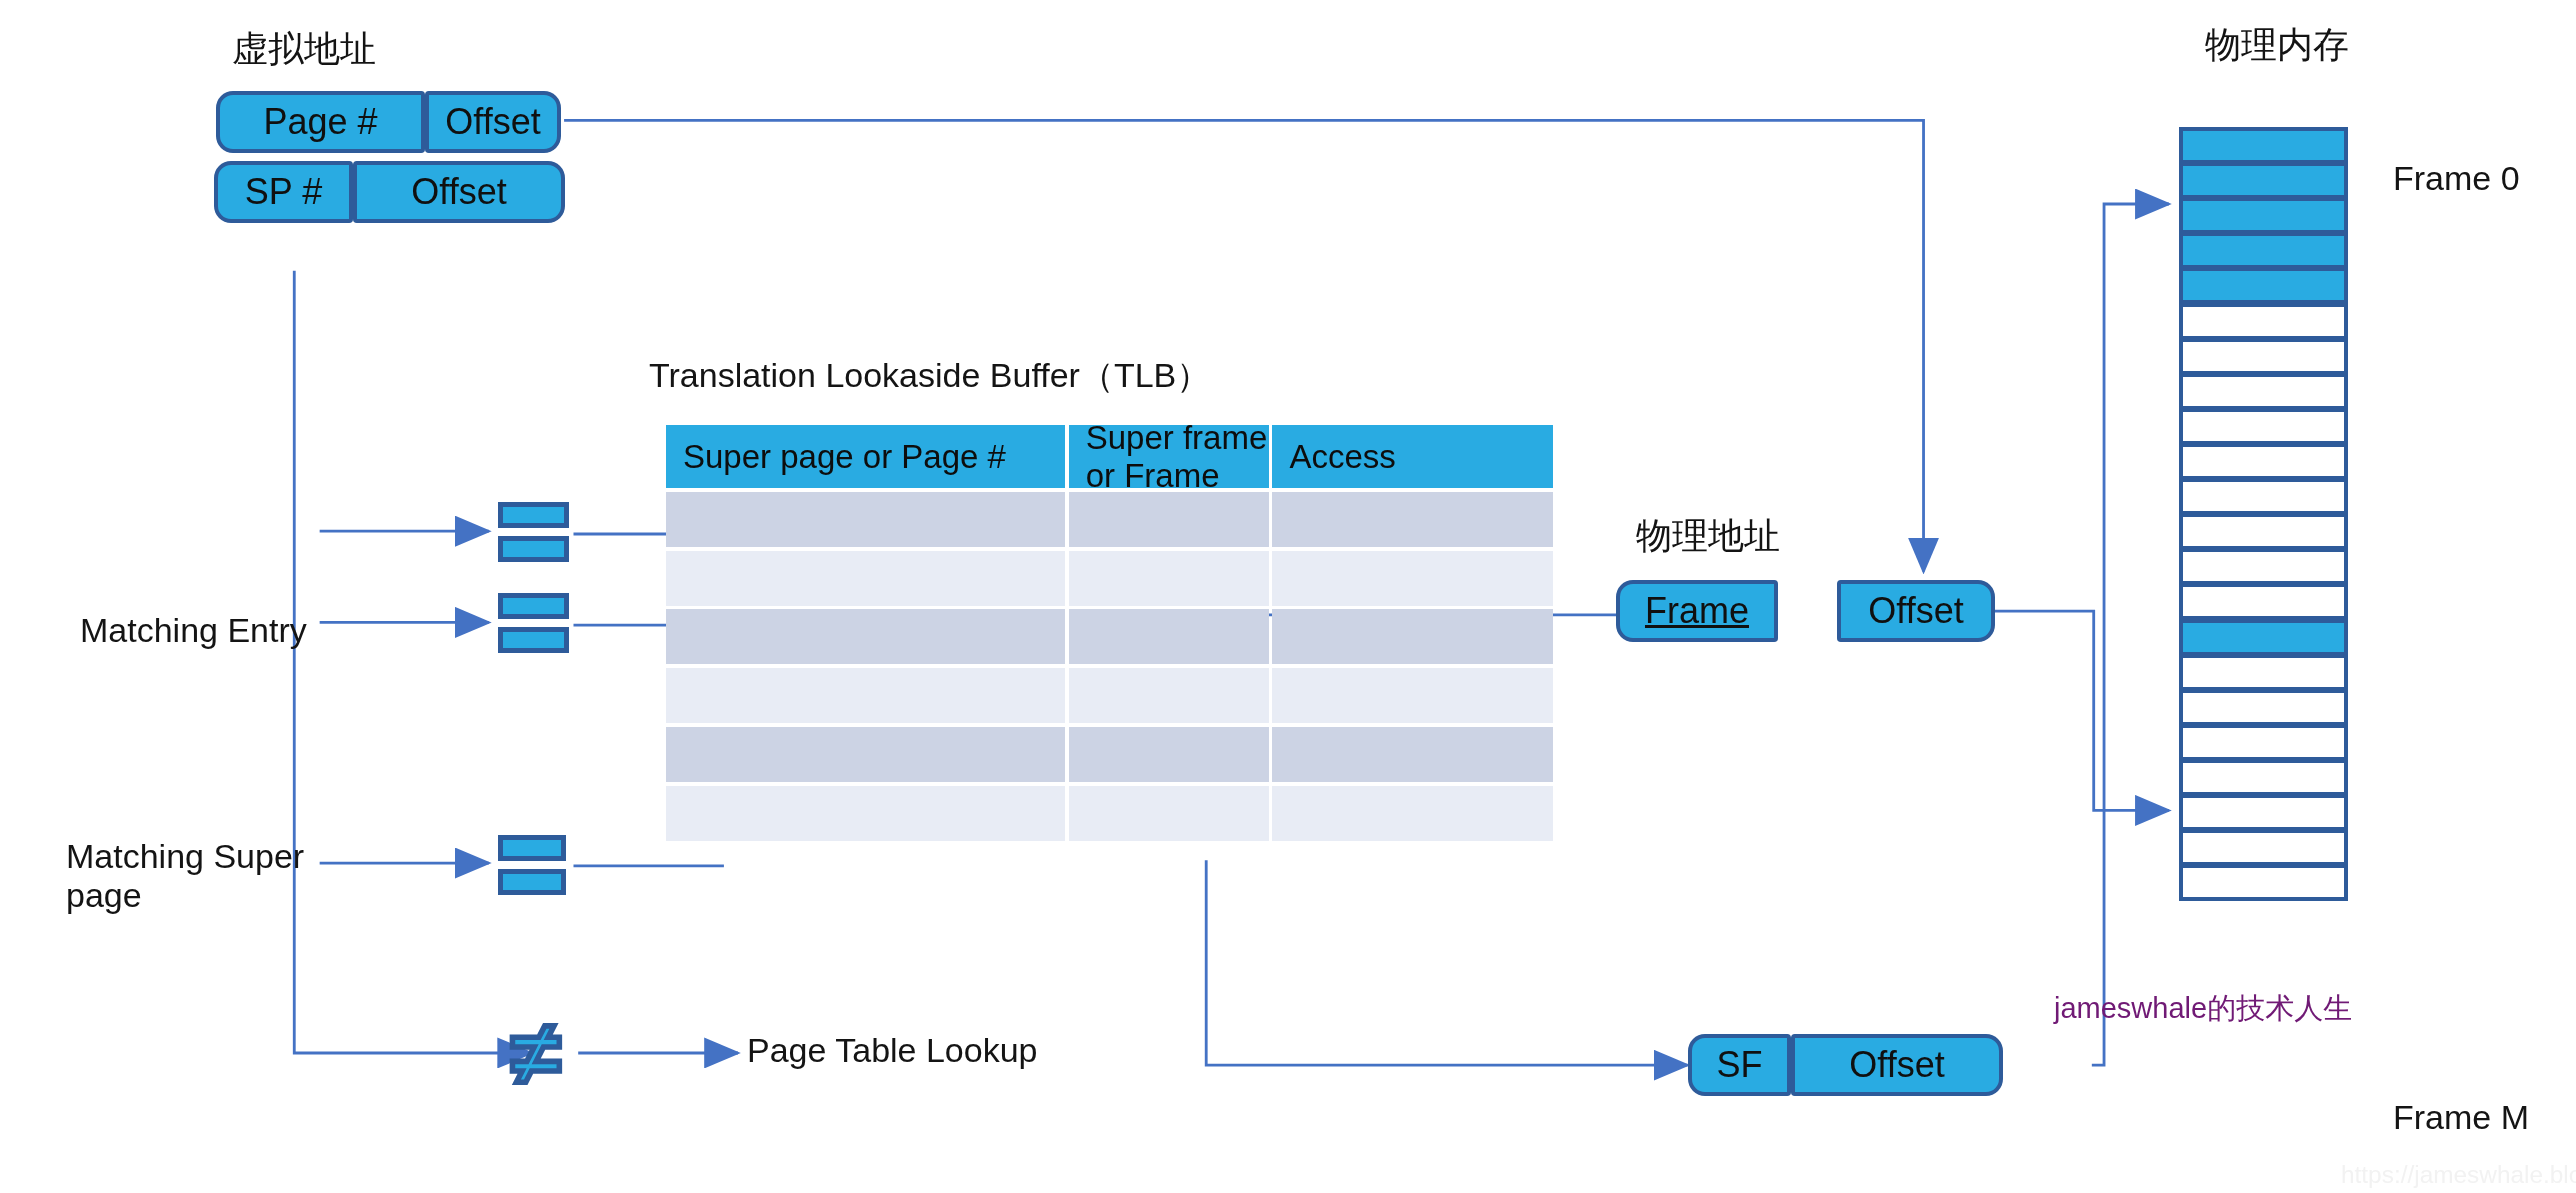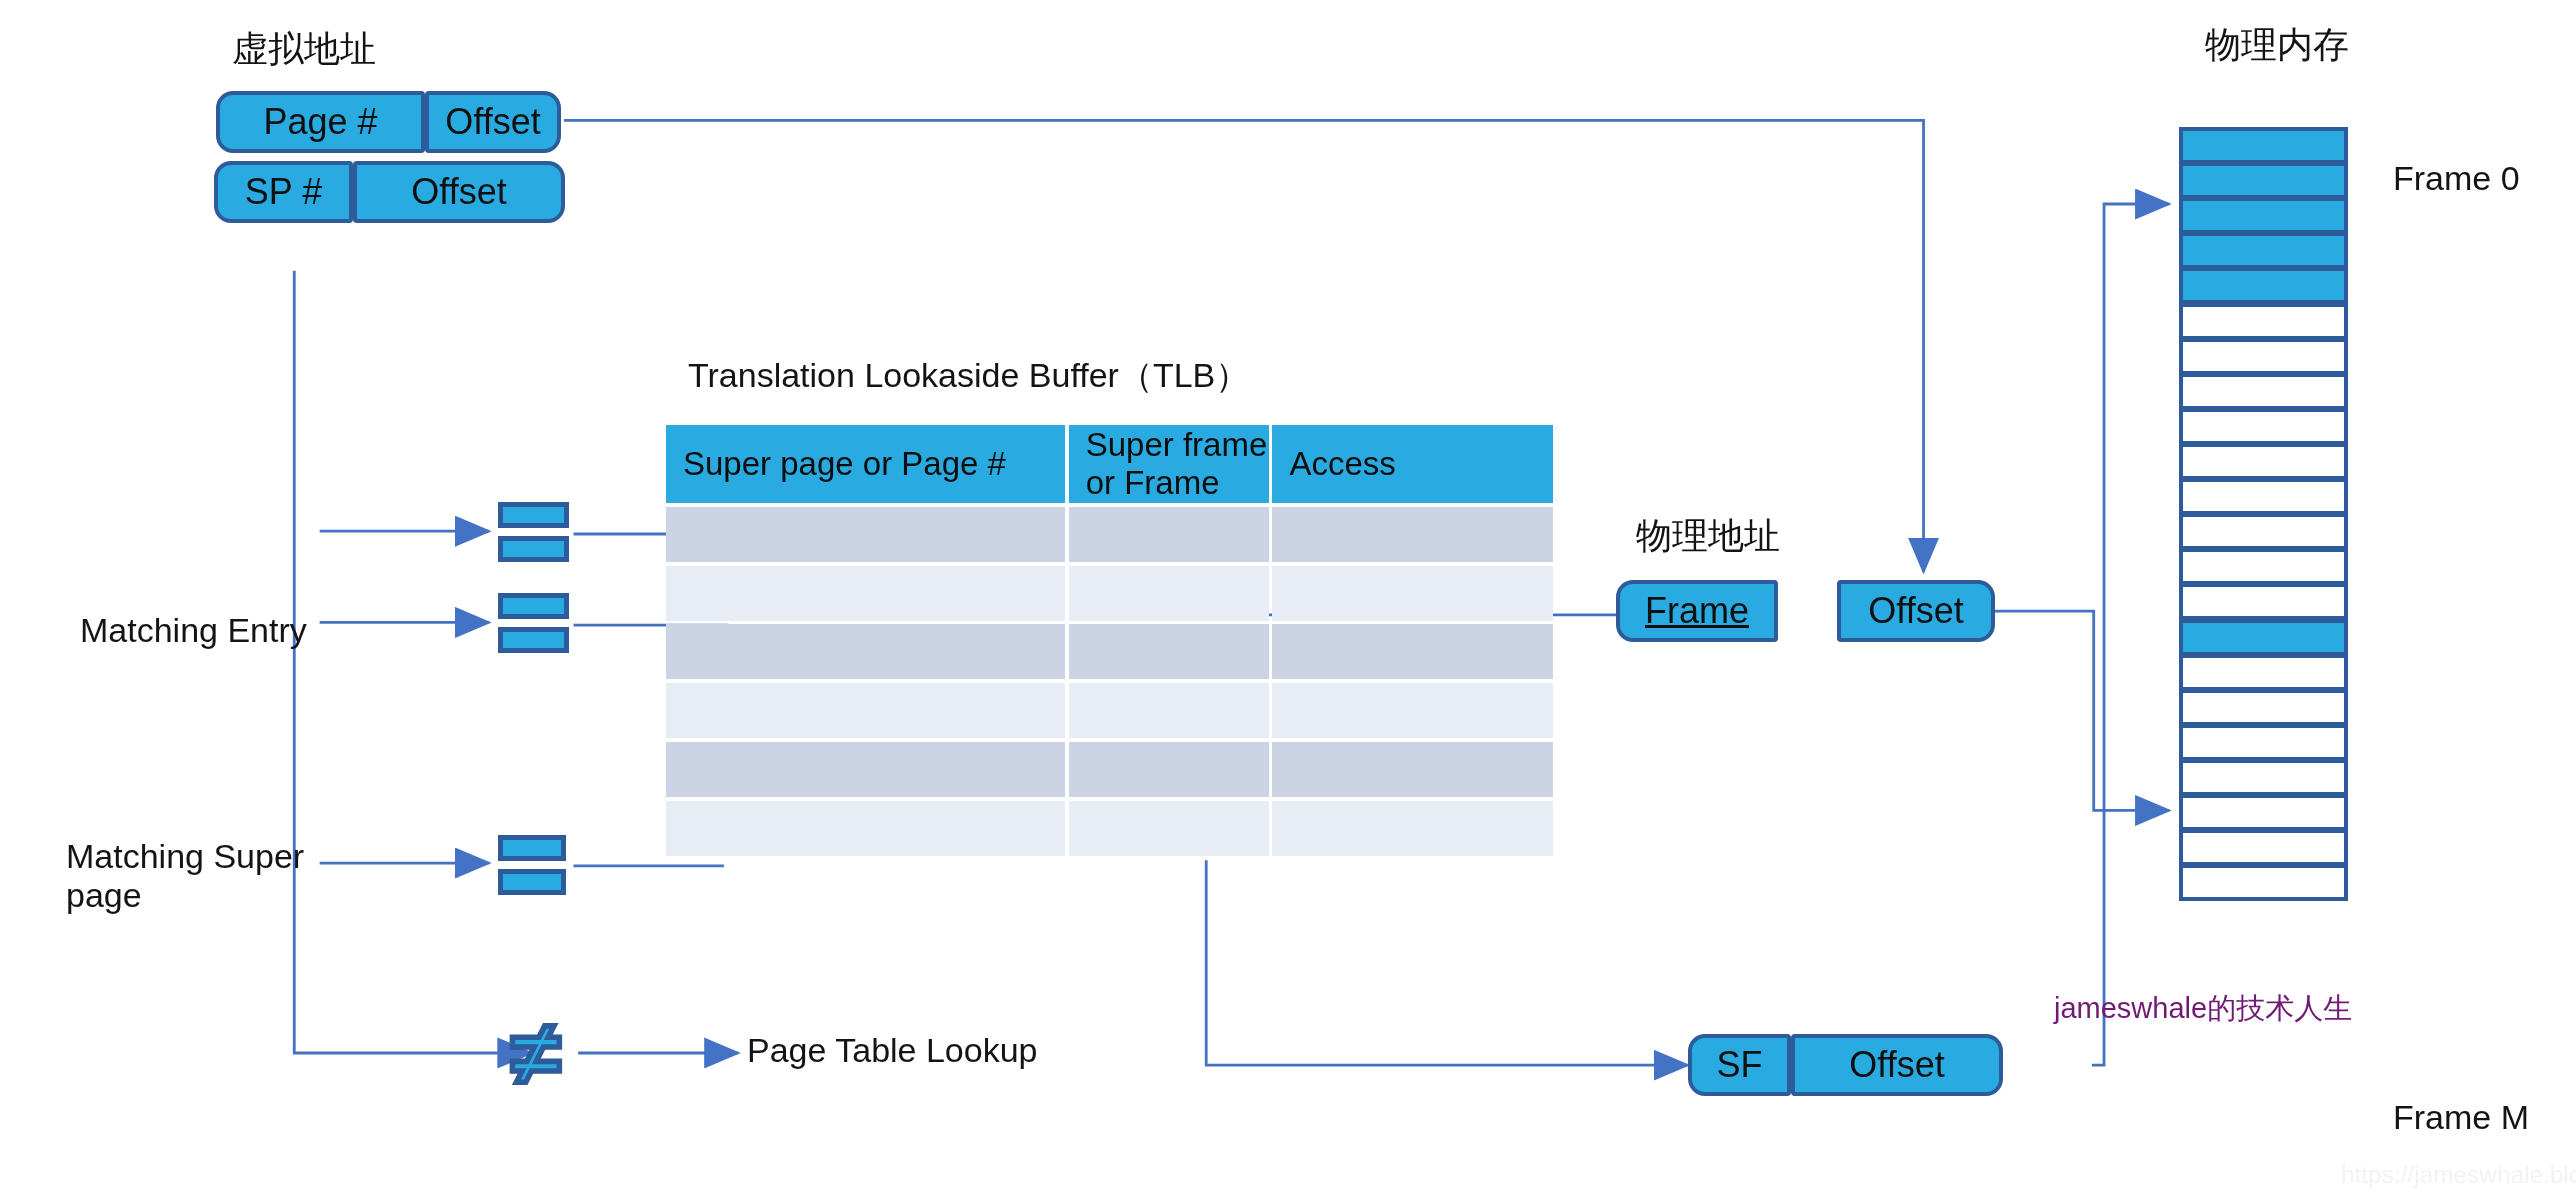--- a/index.html
+++ b/index.html
@@ -15,21 +15,21 @@
   
   .field{position:absolute;box-sizing:border-box;background:#29abe2;
          border:4.7px solid #2e5b9a;border-radius:17px;
          display:flex;align-items:center;justify-content:center;
          font-size:36px;color:#101010;}
   .field.nb-right{border-top-right-radius:3.8px;border-bottom-right-radius:3.8px;}
   .field.nb-left{border-top-left-radius:3.8px;border-bottom-left-radius:3.8px;}
 
   
   .tbl{position:absolute;box-sizing:border-box;}
-  .tbl .hrow{display:flex;height:78px;}
+  .tbl .hrow{display:flex;height:63px;}
   .tbl .hcell{background:#29abe2;color:#0d0d0d;font-size:33px;
               display:flex;align-items:center;padding-left:17px;
               box-sizing:border-box;margin-right:3.8px;}
   .tbl .hcell:last-child{margin-right:0;}
   .tbl .brow{display:flex;height:55px;margin-top:3.8px;}
   .tbl .bcell{box-sizing:border-box;margin-right:3.8px;}
   .tbl .bcell:last-child{margin-right:0;}
   .rowA .bcell{background:#ccd3e4;}
   .rowB .bcell{background:#e8ecf5;}
 
@@ -112,21 +112,21 @@
       <i></i>
     </div>
 
   <div style="position:absolute;left:489px;top:1006px;width:94px;height:94px;
               display:flex;align-items:center;justify-content:center;
               font-size:90px;font-weight:700;color:#29abe2;
               -webkit-text-stroke:5.6px #2e5b9a;line-height:1;">≠</div>
 
   <div class="lbl lbl-en" style="left:747px;top:1031px;">Page Table Lookup</div>
 
-  <div class="lbl lbl-en" style="left:688px;top:353px;">Translation Lookaside Buffer（TLB）</div>
+  <div class="lbl lbl-en" style="left:649px;top:353px;">Translation Lookaside Buffer（TLB）</div>
 
   <div class="tbl" id="tlb-table" style="left:666px;top:425px;width:887px;">
       <div class="hrow">
         <div class="hcell" style="width: 401px;">Super page or Page #</div>
         <div class="hcell" style="width: 201px;">Super frame or  Frame</div>
         <div class="hcell" style="width: 282px;">Access</div>
       </div>
       <div class="brow rowA">
         <div class="bcell" style="width: 401px;"></div>
         <div class="bcell" style="width: 201px;"></div>

